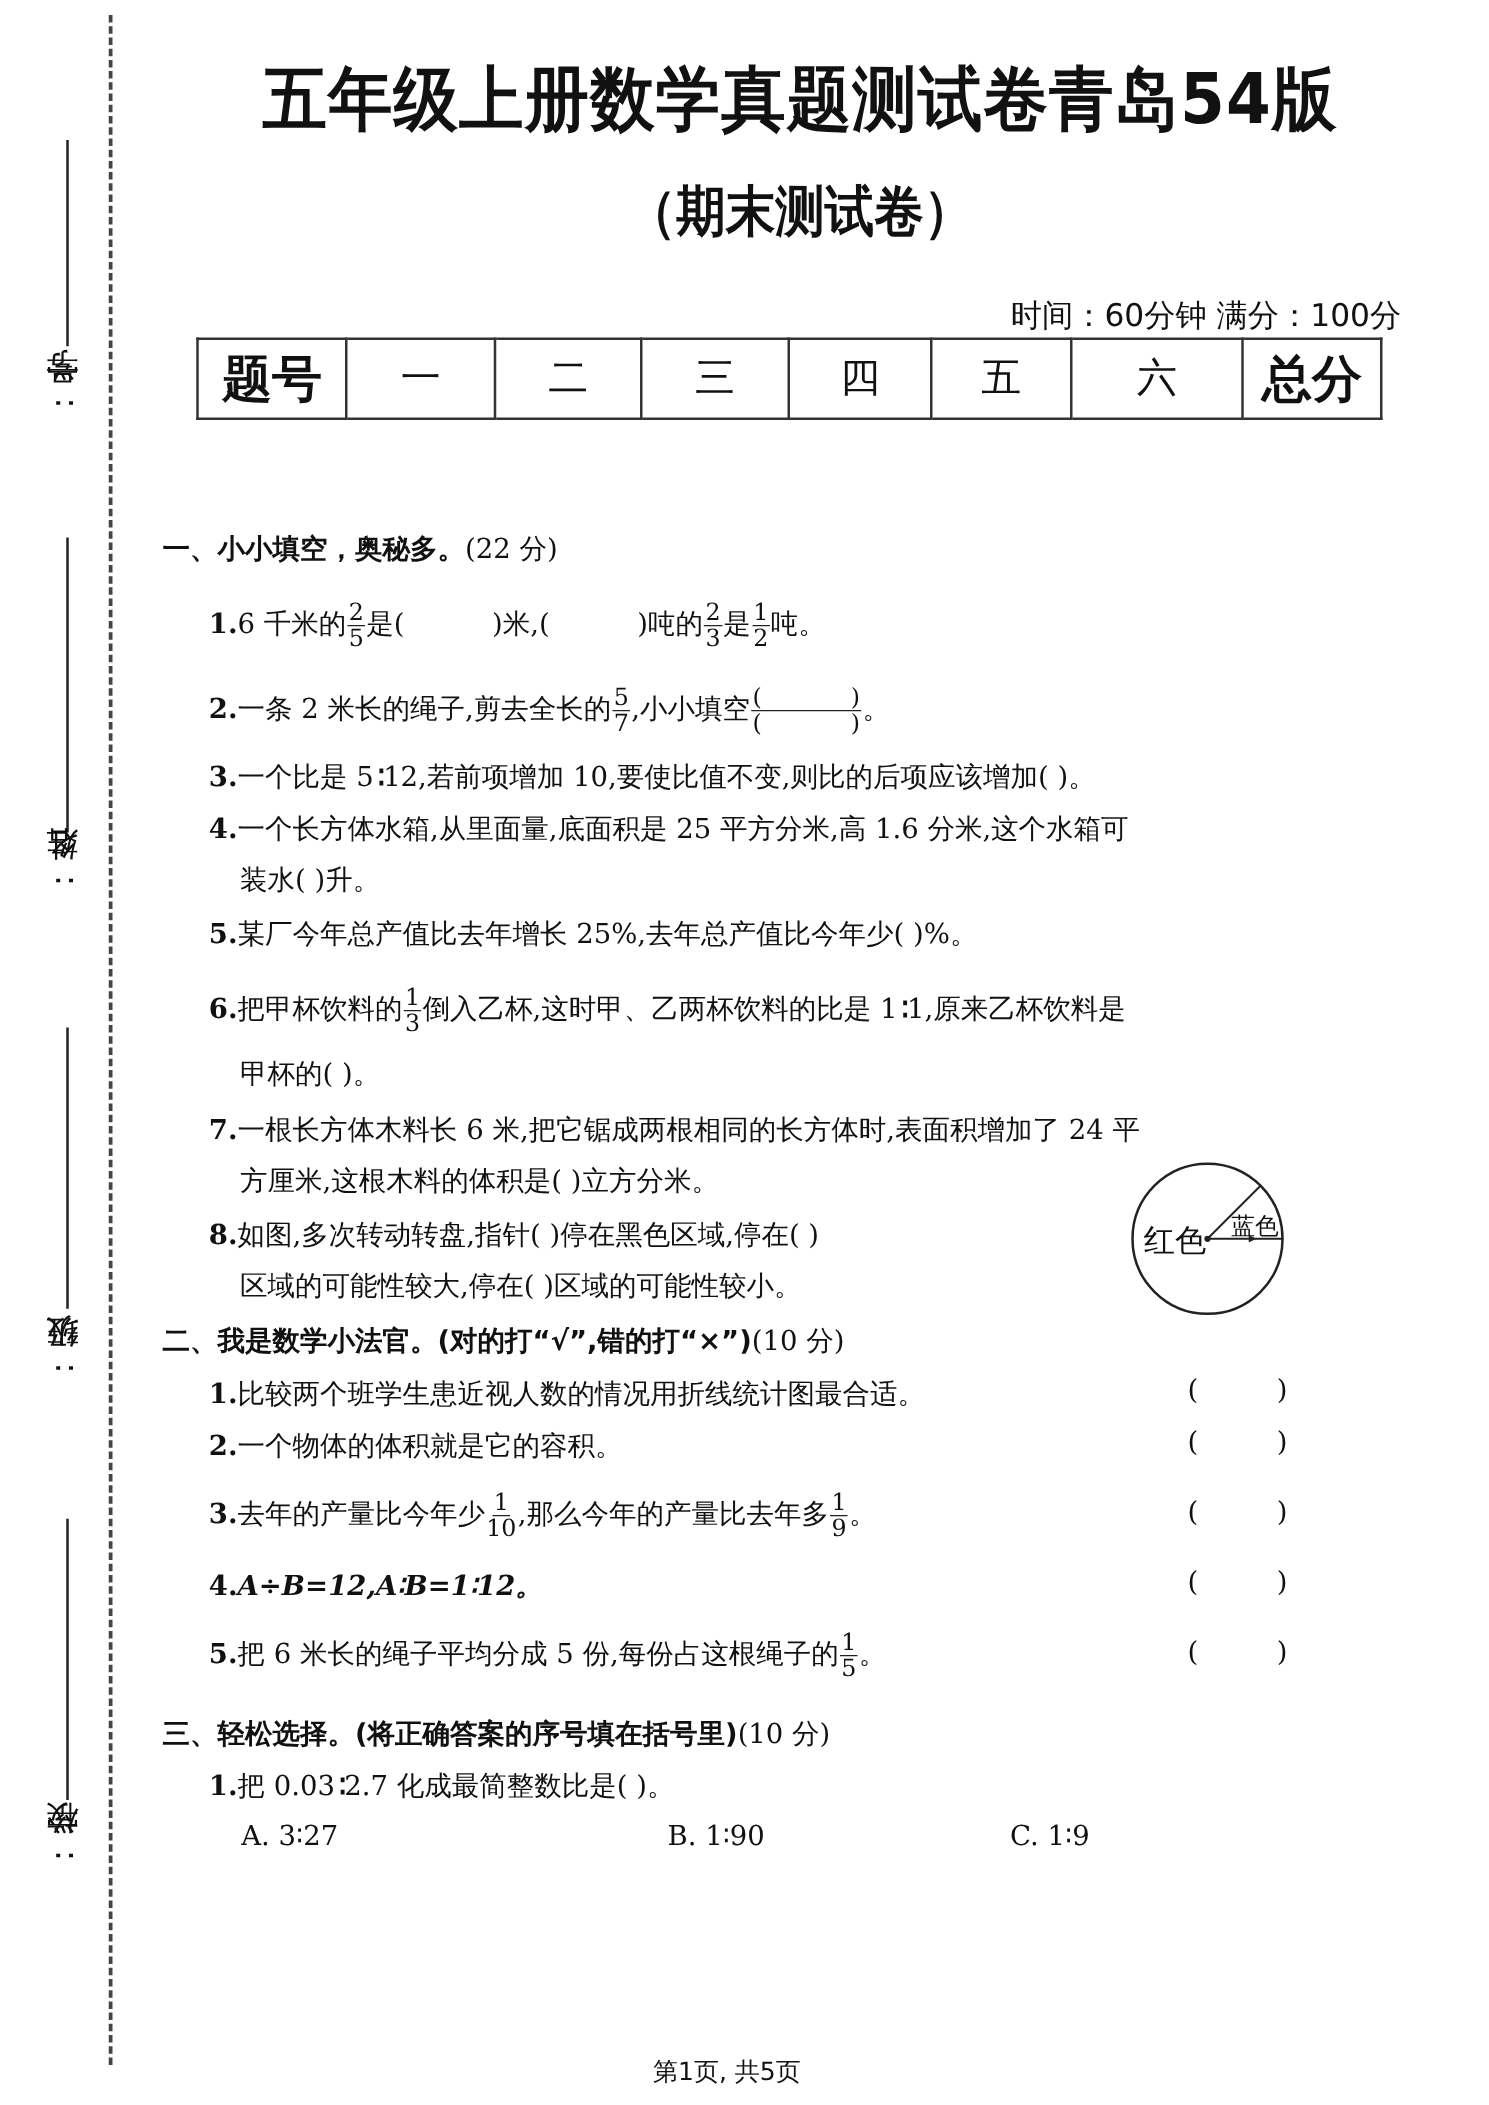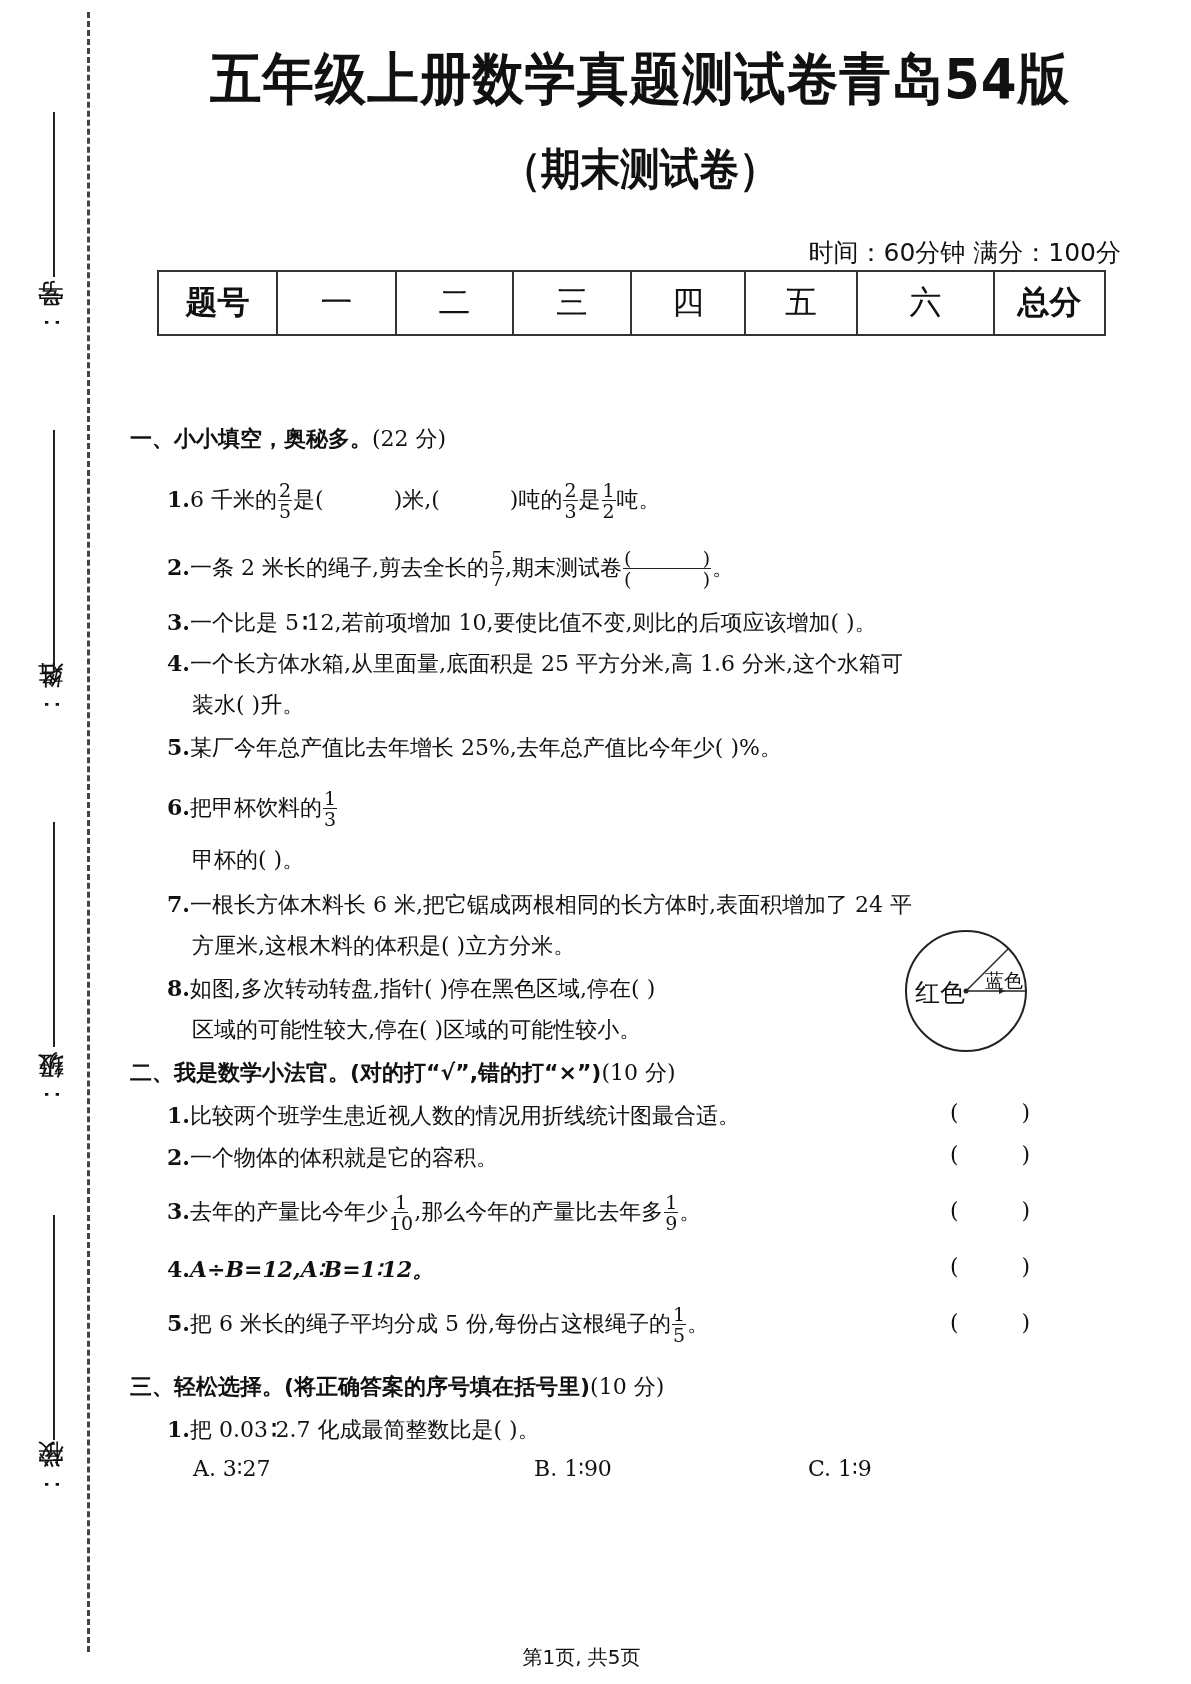--- a/index.html
+++ b/index.html
@@ -12,21 +12,21 @@
   .bind-label { position:absolute; left:30px; width:40px; font-family:"DejaVu Sans", sans-serif; font-size:26px; writing-mode:vertical-rl; transform:rotate(180deg); line-height:40px; text-align:center; }
 
   
   .title { position:absolute; left:150px; top:42px; width:980px; text-align:center; font-family:"DejaVu Sans", sans-serif; font-weight:bold; font-size:56px; letter-spacing:1px; transform:scaleX(0.92); transform-origin:center; }
   .subtitle { position:absolute; left:150px; top:140px; width:980px; text-align:center; font-family:"DejaVu Sans", sans-serif; font-weight:bold; font-size:44px; transform:scaleX(0.9); }
   .meta { position:absolute; right:70px; top:236px; font-family:"DejaVu Sans", sans-serif; font-size:25px; }
 
   
   table.score { position:absolute; left:157px; top:270px; border-collapse:collapse; }
   table.score td { border:2px solid #333; height:62px; text-align:center; font-size:32px; padding:0; }
-  table.score td.head { font-family:Liberation Serif, serif; font-weight:bold; font-size:32px; }
+  table.score td.head { font-family:Liberation Serif, serif; font-weight:bold; font-size:40px; }
 
   
   .sec { position:absolute; left:130px; font-family:"DejaVu Sans", sans-serif; font-weight:bold; font-size:22px; white-space:nowrap; }
   .sec .pts { font-family:"DejaVu Serif", serif; font-weight:normal; }
   .q { position:absolute; left:167px; font-size:22px; white-space:nowrap; line-height:30px; }
   .q .n { font-weight:bold; font-family:"DejaVu Serif", serif; }
   .q.cont { left:192px; }
   .blank { display:inline-block; }
   .frac { display:inline-flex; flex-direction:column; align-items:center; vertical-align:middle; font-size:19px; line-height:20px; margin:0 1px; }
   .frac .num { border-bottom:1.5px solid #222; padding:0 1px; }
@@ -81,21 +81,21 @@
     </span><span>是</span><span class="frac">
       <span class="num">1</span>
       <span class="den">2</span>
     </span><span>吨。</span>
 </div>
 
 <div class="q" style="top:548px;">
   <span class="n">2.</span><span>一条 2 米长的绳子,剪去全长的</span><span class="frac">
       <span class="num">5</span>
       <span class="den">7</span>
-    </span><span>,期末测试卷</span><span class="frac">
+    </span><span>,小小填空</span><span class="frac">
       <span class="num" style="width:86px;display:flex;justify-content:space-between;">
         <span>(</span>
         <span>)</span>
       </span>
       <span class="den" style="width:86px;display:flex;justify-content:space-between;">
         <span>(</span>
         <span>)</span>
       </span>
     </span><span>。</span>
 </div>
@@ -110,21 +110,21 @@
 <div class="q cont" style="top:690px;">装水(         )升。</div>
 
 <div class="q" style="top:732px;">
   <span class="n">5.</span><span>某厂今年总产值比去年增长 25%,去年总产值比今年少(         )%。</span>
 </div>
 
 <div class="q" style="top:788px;">
   <span class="n">6.</span><span>把甲杯饮料的</span><span class="frac">
       <span class="num">1</span>
       <span class="den">3</span>
-    </span>
+    </span><span>倒入乙杯,这时甲、乙两杯饮料的比是 1∶1,原来乙杯饮料是</span>
 </div>
 <div class="q cont" style="top:845px;">甲杯的(         )。</div>
 
 <div class="q" style="top:889px;">
   <span class="n">7.</span><span>一根长方体木料长 6 米,把它锯成两根相同的长方体时,表面积增加了 24 平</span>
 </div>
 <div class="q cont" style="top:931px;">方厘米,这根木料的体积是(         )立方分米。</div>
 
 <div class="q" style="top:973px;">
   <span class="n">8.</span><span>如图,多次转动转盘,指针(         )停在黑色区域,停在(          )</span>

